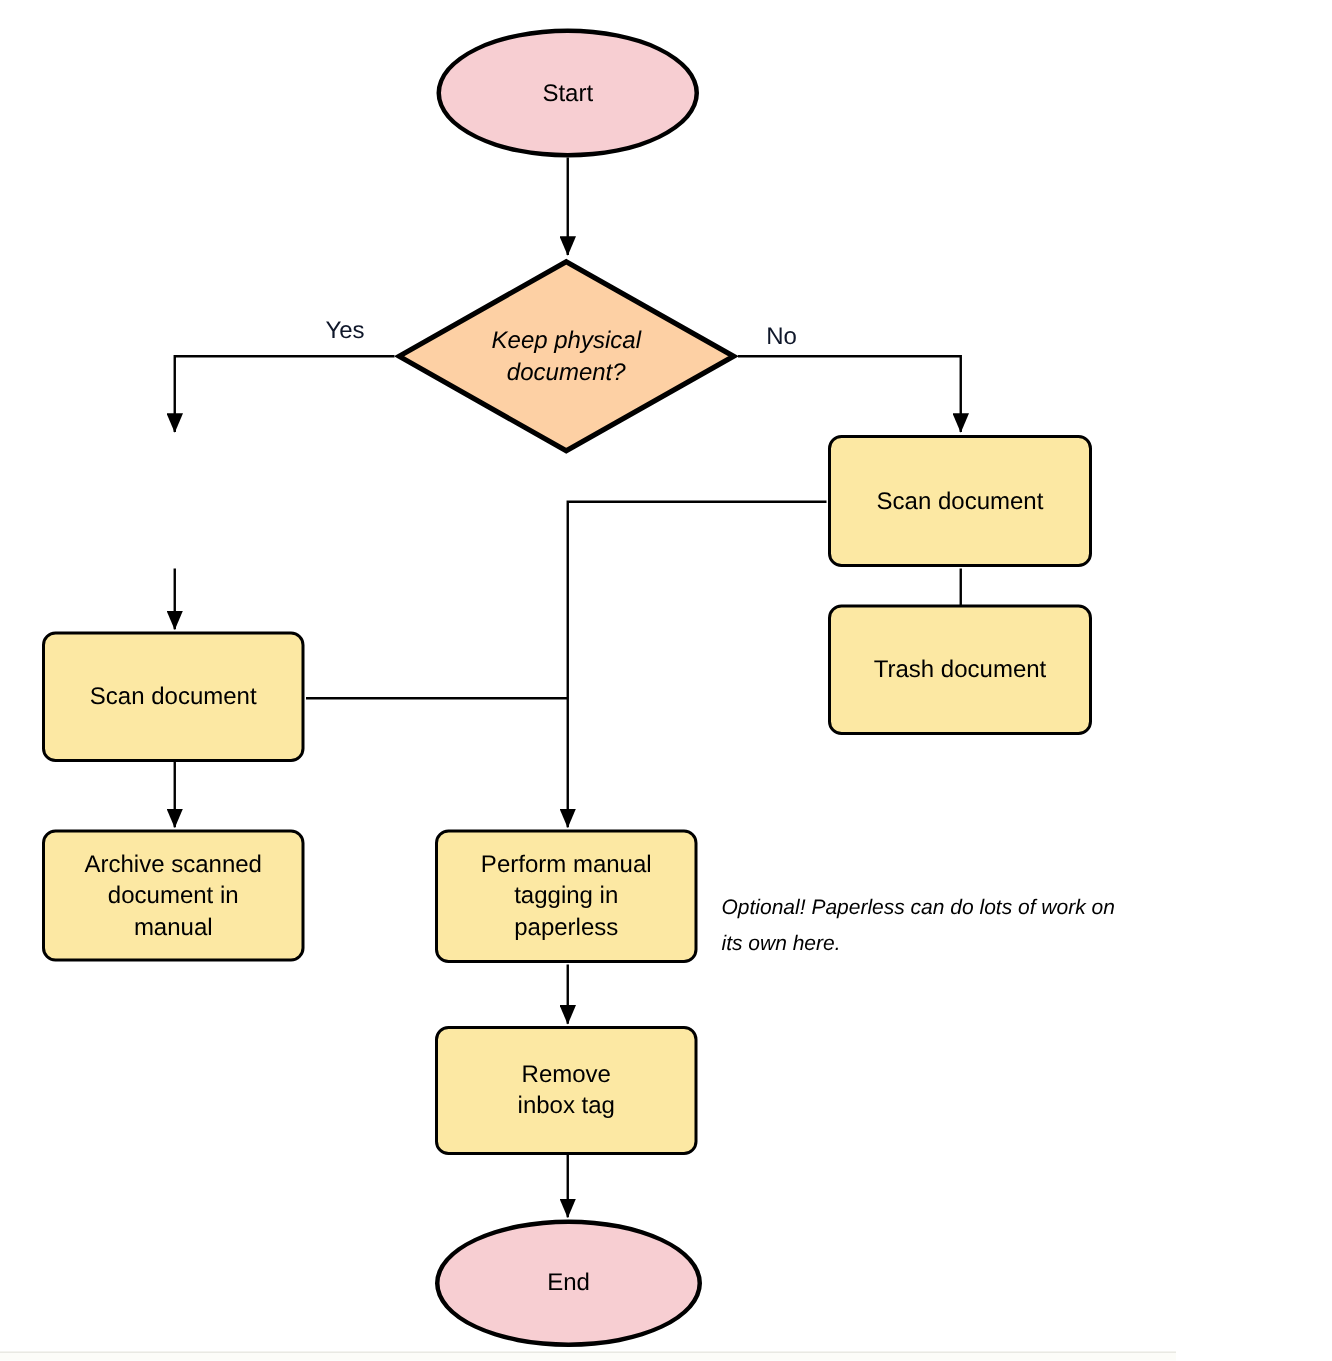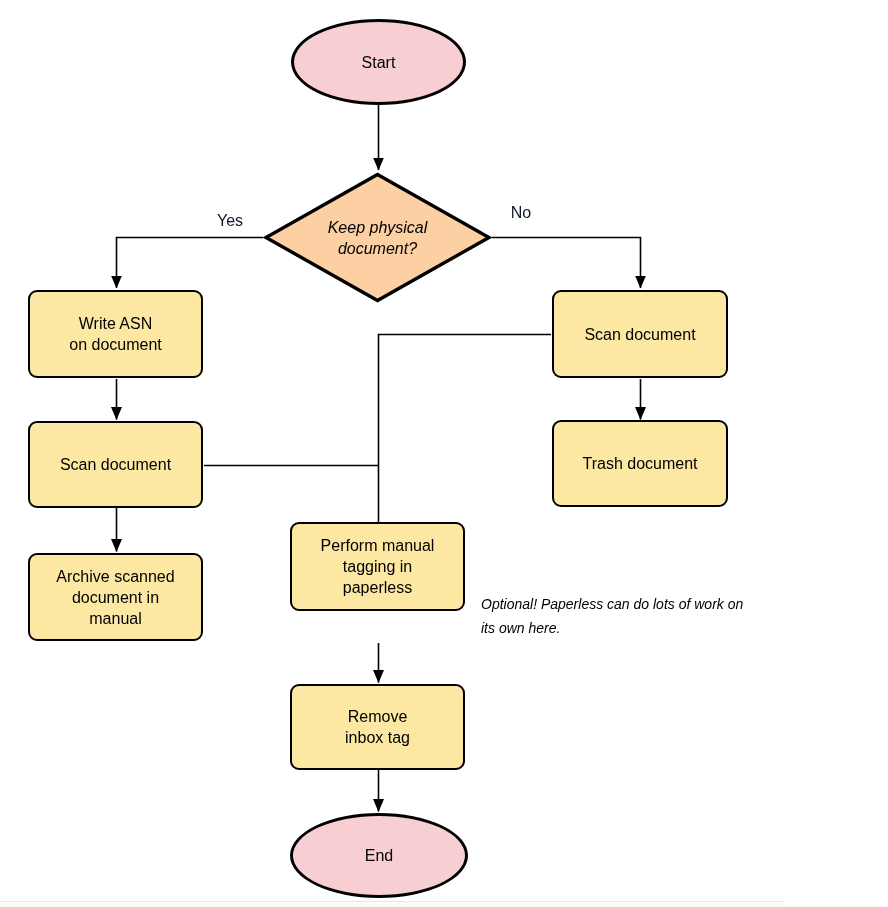--- a/index.html
+++ b/index.html
@@ -131,46 +131,42 @@
   <div class="node diamond-wrap" style="left:263px;top:172px;width:229px;height:131px">
     <svg class="diamond-svg" viewBox="0 0 229 131" preserveAspectRatio="none" xmlns="http://www.w3.org/2000/svg">
       <polygon points="114.5,2.5 226,65.5 114.5,128.5 3,65.5"></polygon>
     </svg>
     <span class="node-label">Keep physical
 document?</span>
   </div>
 
   <div class="edge-label" style="left:202px;top:212px;width:56px">Yes</div>
 
-  <div class="edge-label" style="left:499px;top:204px;width:44px">No</div>
+  <div class="edge-label" style="left:499px;top:216px;width:44px">No</div>
 
-  <div class="node box" style="left:28px;top:290px;width:175px;height:88px">
-    <span class="node-label">Write ASN
-on document</span>
-  </div>
 
   <div class="node box" style="left:28px;top:421px;width:175px;height:87px">
     <span class="node-label">Scan document</span>
   </div>
 
   <div class="node box" style="left:28px;top:553px;width:175px;height:88px">
     <span class="node-label">Archive scanned
 document in
 manual</span>
   </div>
 
   <div class="node box" style="left:552px;top:290px;width:176px;height:88px">
     <span class="node-label">Scan document</span>
   </div>
 
-  <div class="node box" style="left:552px;top:420px;width:176px;height:87px">
+  <div class="node box" style="left:552px;top:403px;width:176px;height:87px">
     <span class="node-label">Trash document</span>
   </div>
 
-  <div class="node box" style="left:290px;top:522px;width:175px;height:89px">
+  <div class="node box" style="left:290px;top:553px;width:175px;height:89px">
     <span class="node-label">Perform manual
 tagging in
 paperless</span>
   </div>
 
   <div class="annotation" style="left:481px;top:592px;width:402px">Optional! Paperless can do lots of work on
 its own here.</div>
 
   <div class="node box" style="left:290px;top:684px;width:175px;height:86px">
     <span class="node-label">Remove

